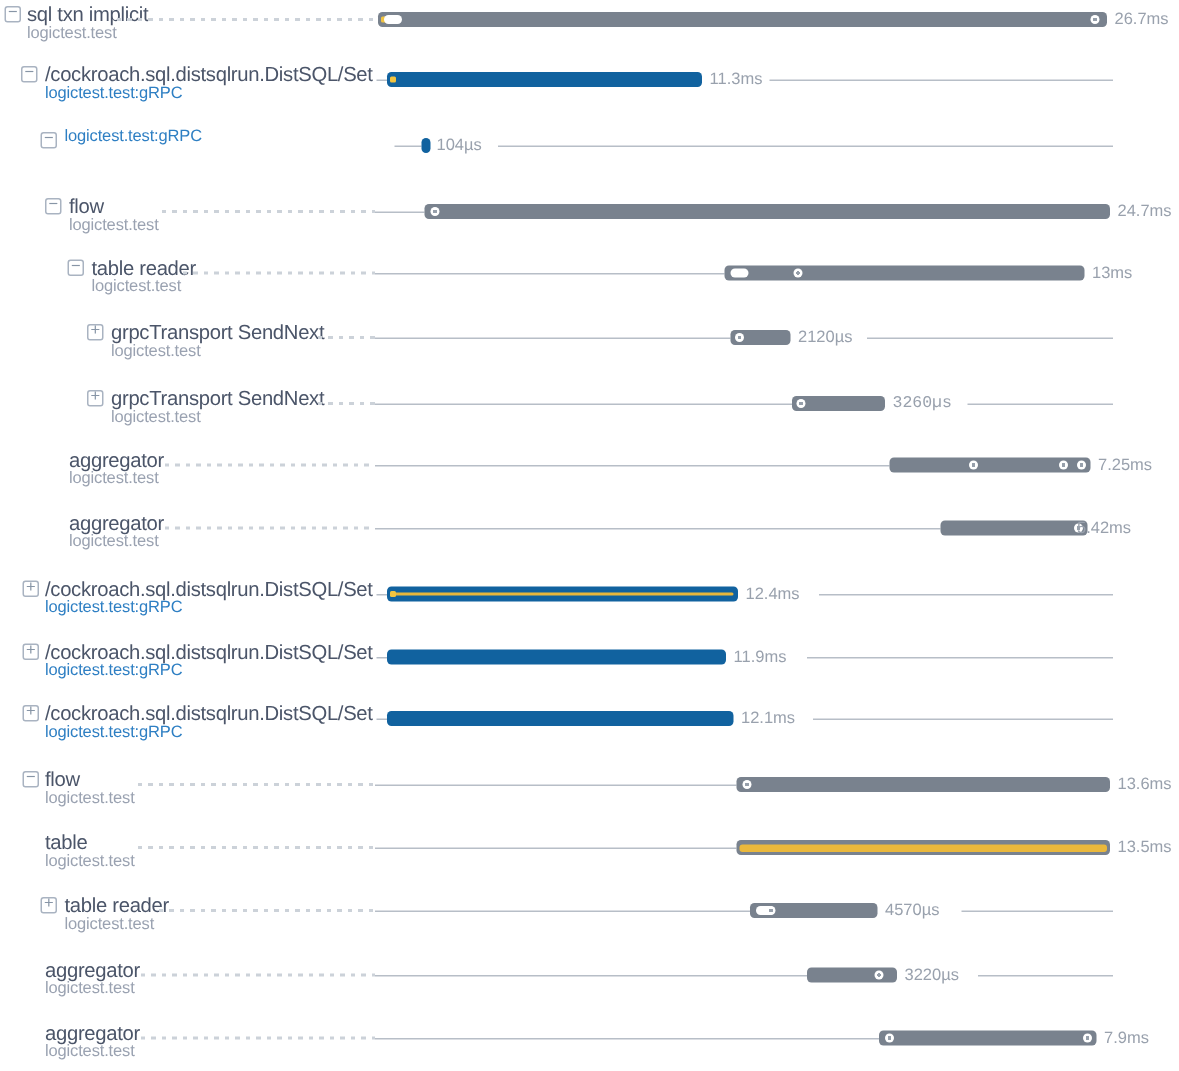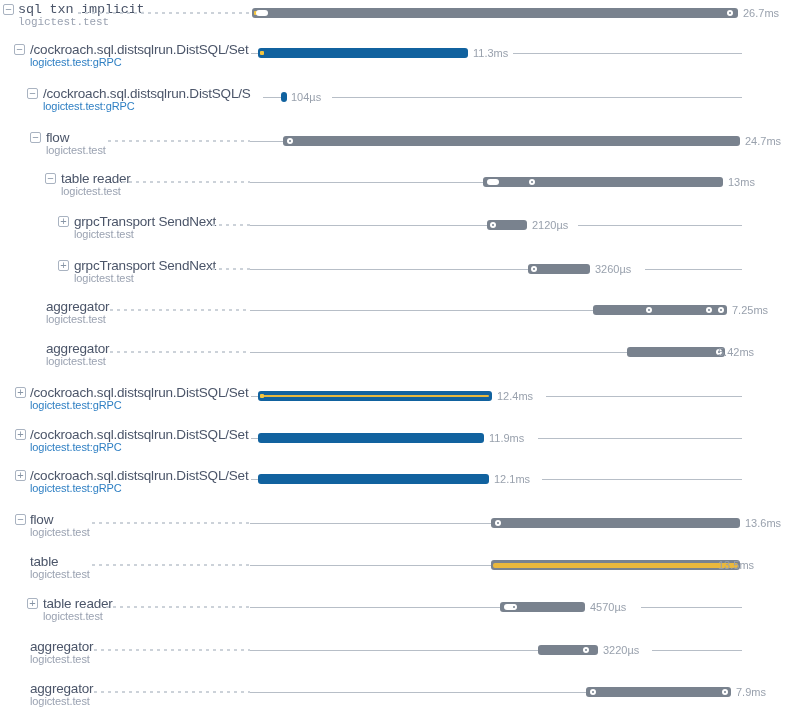--- a/index.html
+++ b/index.html
@@ -29,21 +29,21 @@
   .dur{position:absolute;top:5px;font-size:11px;line-height:12px;color:#99a1ad;white-space:nowrap;}
 </style>
 </head>
 <body>
 
 <div id="trace">
     <div class="row" style="top: 2px;">
     <span class="eicon" style="left: 3px;">
         <i class="glyph">−</i>
       </span>
-    <div class="names" style="left: 18px; font-family: Liberation Mono, monospace;">
+    <div class="names" style="left: 18px;">
       <div class="title">sql txn implicit</div>
       <div class="sub">logictest.test</div>
     </div>
     <div class="dashes" style="left: 78px; width: 172px;"></div>
 
     <div class="bar gray" style="left: 252px; width: 486px;">
         <div class="tick"></div>
         <div class="pill" style="left: 4px;"></div>
         <div class="dot" style="left: 475px;"></div>
       </div>
@@ -64,21 +64,20 @@
         <div class="tick"></div>
       </div>
     <div class="dur" style="left: 473px;">11.3ms</div>
     <div class="line trail" style="left: 513px; width: 229px;"></div>
   </div>
     <div class="row" style="top: 86px;">
     <span class="eicon" style="left: 27px;">
         <i class="glyph">−</i>
       </span>
     <div class="names" style="left: 43px;">
-      <div class="title">/cockroach.sql.distsqlrun.DistSQL/S</div>
       <div class="sub blue">logictest.test:gRPC</div>
     </div>
 
     <div class="line lead" style="left: 263px; width: 18px;"></div>
     <div class="bar blue" style="left: 281px; width: 6px;"></div>
     <div class="dur" style="left: 291px;">104µs</div>
     <div class="line trail" style="left: 332px; width: 410px;"></div>
   </div>
     <div class="row" style="top: 130px;">
     <span class="eicon" style="left: 30px;">
@@ -135,21 +134,21 @@
       </span>
     <div class="names" style="left: 74px;">
       <div class="title">grpcTransport SendNext</div>
       <div class="sub">logictest.test</div>
     </div>
     <div class="dashes" style="left: 212px; width: 38px;"></div>
     <div class="line lead" style="left: 250px; width: 278px;"></div>
     <div class="bar gray" style="left: 528px; width: 62px;">
         <div class="dot" style="left: 3px;"></div>
       </div>
-    <div class="dur" style="left: 595px;">3260µs</div>
+    <div class="dur" style="left: 595px; font-family: Liberation Mono, monospace;">3260µs</div>
     <div class="line trail" style="left: 645px; width: 97px;"></div>
   </div>
     <div class="row" style="top: 299px;">
 
     <div class="names" style="left: 46px;">
       <div class="title">aggregator</div>
       <div class="sub">logictest.test</div>
     </div>
     <div class="dashes" style="left: 110px; width: 140px;"></div>
     <div class="line lead" style="left: 250px; width: 343px;"></div>
@@ -240,21 +239,21 @@
 
     <div class="names" style="left: 30px;">
       <div class="title">table</div>
       <div class="sub">logictest.test</div>
     </div>
     <div class="dashes" style="left: 92px; width: 158px;"></div>
     <div class="line lead" style="left: 250px; width: 241px;"></div>
     <div class="bar gray" style="left: 491px; width: 249px;">
         <div class="stripe-thick"></div>
       </div>
-    <div class="dur" style="left: 718px;">13.5ms</div>
+    <div class="dur" style="left: 745px;">13.5ms</div>
 
   </div>
     <div class="row" style="top: 596px;">
     <span class="eicon" style="left: 27px;">
         <i class="glyph">+</i>
       </span>
     <div class="names" style="left: 43px;">
       <div class="title">table reader</div>
       <div class="sub">logictest.test</div>
     </div>

